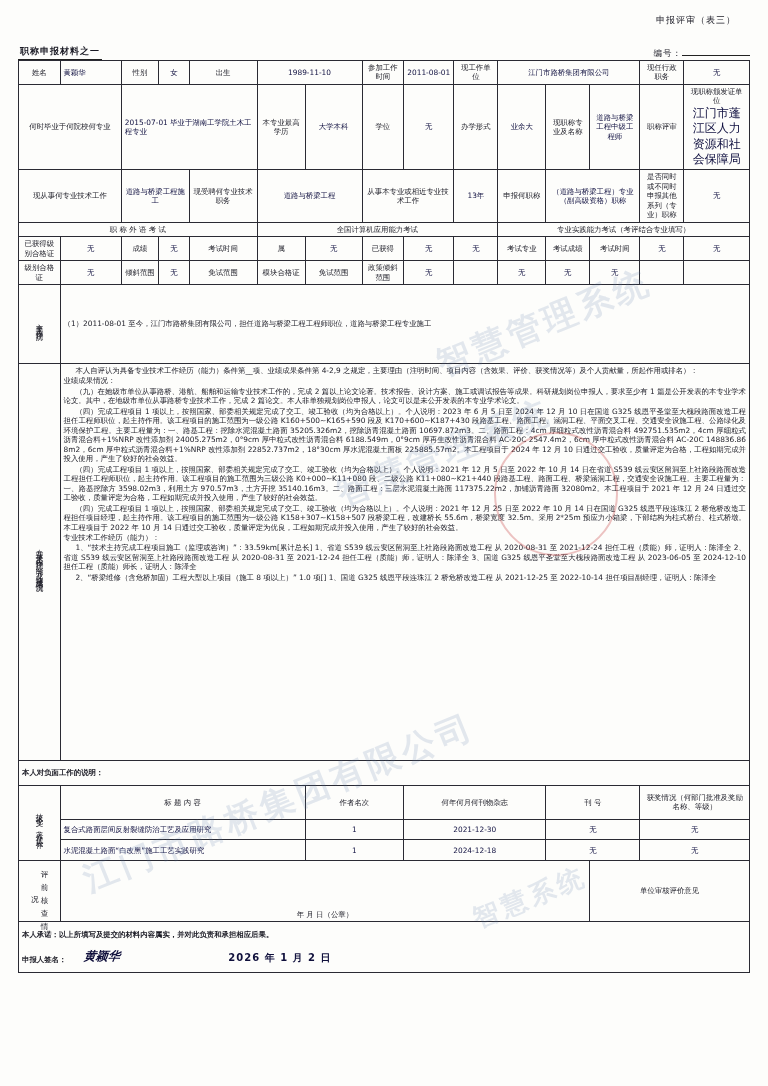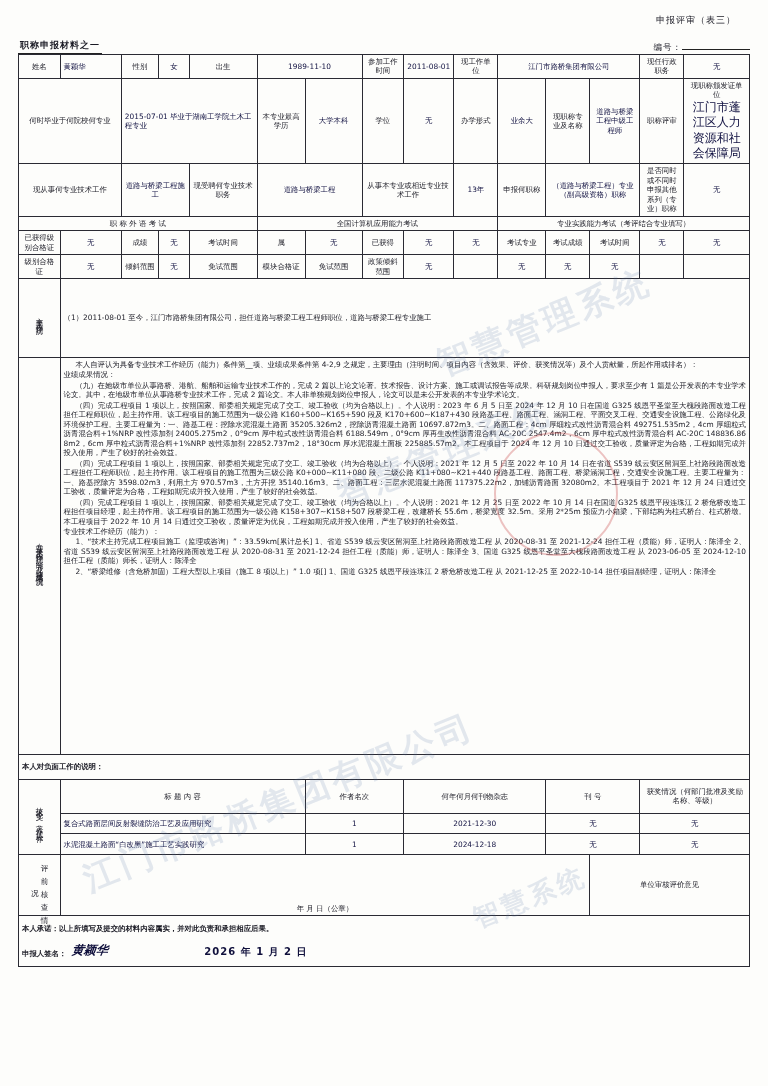--- a/index.html
+++ b/index.html
@@ -4,21 +4,21 @@
 <style>
   html,body{margin:0;padding:0;}
   body{
     width:768px;height:1086px;
     background:#fdfdfb;
     font-family:"DejaVu Sans","Liberation Sans",sans-serif;
     font-size:8px;color:#1a1a24;
     position:relative;overflow:hidden;
   }
   .page{position:relative;width:768px;height:1086px;box-sizing:border-box;padding:14px 18px 8px 18px;}
-  .hdr-right{text-align:right;font-size:9px;letter-spacing:1px;margin-bottom:12px;padding-right:14px;}
+  .hdr-right{text-align:right;font-size:9px;letter-spacing:1px;margin-bottom:18px;padding-right:14px;}
   .row-top{display:flex;justify-content:space-between;align-items:flex-end;}
   .mat-label{font-size:9px;font-weight:bold;border-bottom:1px solid #222;padding:0 2px 1px 2px;letter-spacing:1px;}
   .code-line{font-size:8.5px;letter-spacing:1px;text-align:center;}
   .code-line .ul{display:inline-block;width:68px;border-bottom:1px solid #222;}
   h1.title{
     text-align:center;font-size:16.5px;font-weight:bold;letter-spacing:1.5px;
     margin:6px 0 7px 0;font-family:"DejaVu Serif","Liberation Serif",serif;
   }
   table.main{border-collapse:collapse;width:100%;table-layout:fixed;}
   table.main td{
@@ -270,21 +270,21 @@
       <td class="c" style="height:56px">
         <span class="v">评 前 核 查 情 况</span>
       </td>
       <td colspan="11" style="vertical-align:bottom;text-align:center">年    月    日（公章）</td>
       <td colspan="3" class="c">单位审核评价意见</td>
     </tr>
 
     <tr>
       <td class="notes" colspan="15" style="height:46px">
         <div>本人承诺：以上所填写及提交的材料内容属实，并对此负责和承担相应后果。</div>
-        <div style="margin-top:10px;display:flex;align-items:flex-end;gap:6px;">
+        <div style="margin-top:10px;display:flex;align-items:flex-end;gap:18px;">
           <span>申报人签名：</span>
           <span class="sig">黄颖华</span>
           <span class="date-hand" style="margin-left:90px">2026 年 1 月 2 日</span>
         </div>
       </td>
     </tr>
   </tbody>
     </table>
 
 </div>

